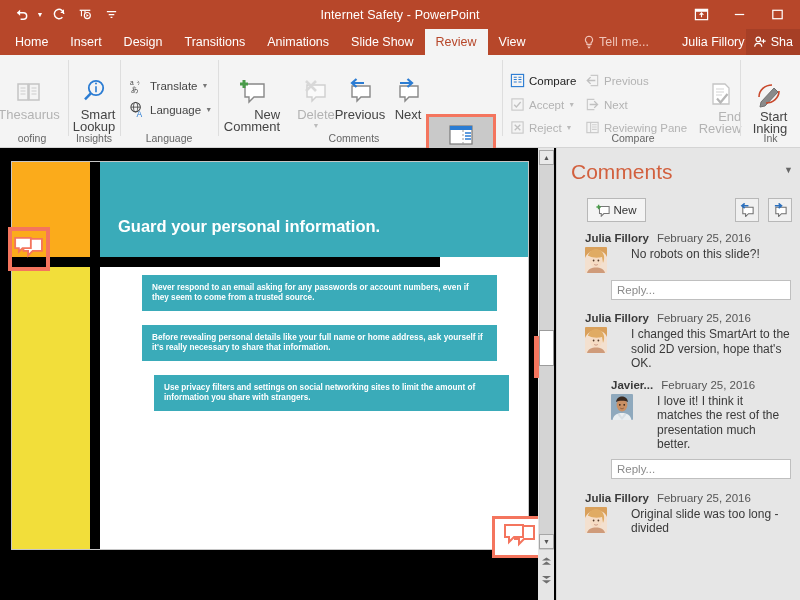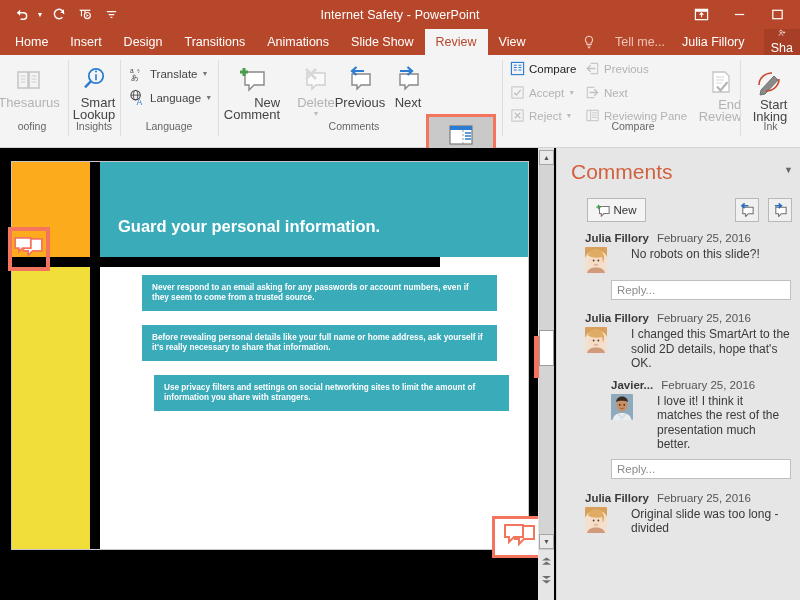--- a/index.html
+++ b/index.html
@@ -35,39 +35,39 @@
     position: absolute; left: 0; top: 29px; width: 800px; height: 26px;
     background: #b7472a;
   }
   .tabs { position: absolute; left: 4px; top: 0; height: 26px; display: flex; align-items: stretch; }
   .tab {
     padding: 0 11px; height: 26px; display: flex; align-items: center;
     font-size: 12.5px; color: #ffffff; white-space: nowrap;
   }
   .tab.active { background: #f4f4f4; color: #b7472a; }
   .tellme {
-    position: absolute; left: 583px; top: 0; height: 26px; display: flex; align-items: center; gap: 20px;
+    position: absolute; left: 583px; top: 0; height: 26px; display: flex; align-items: center; gap: 4px;
     font-size: 12.5px; color: #f0c4b8;
   }
   .username {
     position: absolute; left: 682px; top: 0; height: 26px; display: flex; align-items: center;
     font-size: 12.5px; color: #ffffff; white-space: nowrap;
   }
   .sharebtn {
     position: absolute; right: 0; top: 0; height: 26px; padding: 0 7px;
     display: flex; align-items: center; gap: 4px;
-    background: #a63f26; font-size: 12.5px; color: #ffffff; white-space: nowrap; overflow: hidden; flex-direction: column;
+    background: #a63f26; font-size: 12.5px; color: #ffffff; white-space: nowrap; overflow: hidden;
   }
 
   
   .ribbon {
     position: absolute; left: 0; top: 55px; width: 800px; height: 93px;
     background: #f4f4f4; border-bottom: 1px solid #d4d4d4;
   }
-  .rgroup { position: absolute; top: 0; height: 79px; }
+  .rgroup { position: absolute; top: 12px; height: 79px; }
   .rgroup .glabel {
     position: absolute; bottom: 2px; left: 0; width: 100%;
     text-align: center; font-size: 10.5px; color: #666666;
   }
   .gsep { position: absolute; top: 5px; width: 1px; height: 76px; background: #dedede; }
 
   .bigbtn {
     position: absolute; display: flex; flex-direction: column; align-items: center;
     width: 62px; top: 4px;
   }
@@ -572,21 +572,21 @@
           <svg class="avatar" viewBox="0 0 22 26">
             <rect width="22" height="26" fill="#f3e0cf"></rect>
             <path d="M0 0h22v10c-2-5-7-7-11-7S2 6 0 11z" fill="#d9a05b"></path>
             <ellipse cx="11" cy="14" rx="6" ry="7" fill="#f6dcc4"></ellipse>
             <path d="M3 9c1-5 5-7 8-7s7 2 8 7c.6 4-1 7-1 7l-1-6c-3 1-10 1-13-1z" fill="#e0ab63"></path>
             <circle cx="8.6" cy="13.5" r="0.9" fill="#5a4030"></circle>
               <circle cx="13.4" cy="13.5" r="0.9" fill="#5a4030"></circle>
             <path d="M9.2 17.5c1.2.8 2.4.8 3.6 0" fill="none" stroke="#c08874" stroke-width="0.8"></path>
             <path d="M2 26c1-4 4.5-5.5 9-5.5S19 22 20 26z" fill="#cf9b7a"></path>
           </svg>
-          <div class="ctext">I changed this SmartArt to the solid 2D details, hope that's OK.</div>
+          <div class="ctext">I changed this SmartArt to the solid 2D version, hope that's OK.</div>
         </div>
 
         <div class="creply-nest">
           <div class="chead">
             <span class="cauthor">Javier...</span>
             <span class="cdate">February 25, 2016</span>
           </div>
           <div class="cbody">
             <svg class="avatar" viewBox="0 0 22 26">
               <rect width="22" height="26" fill="#8fa9bd"></rect>

